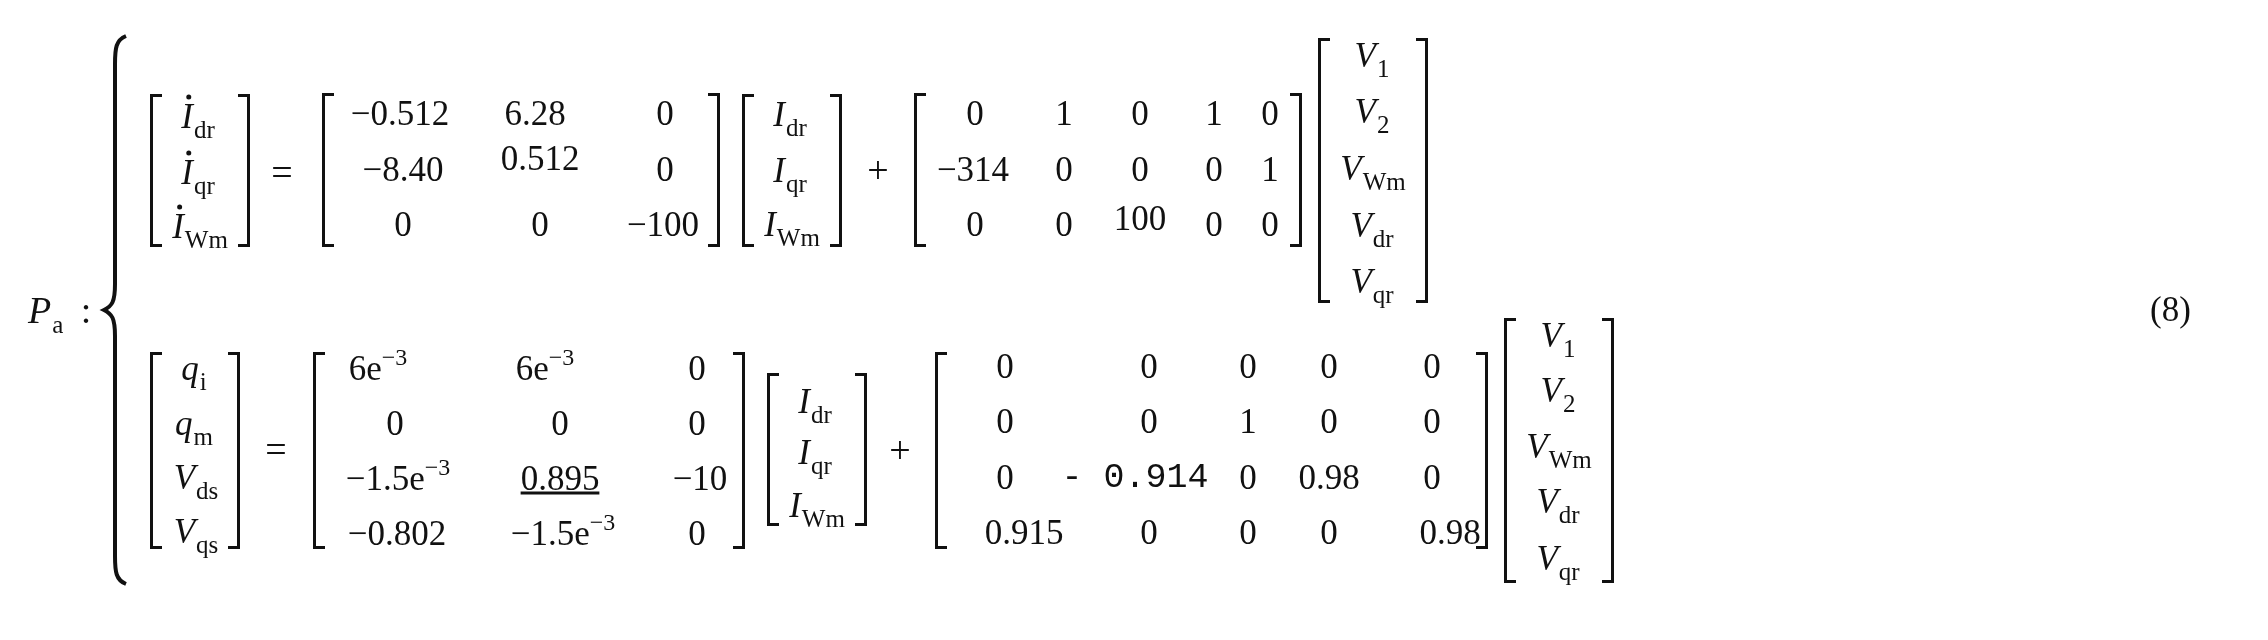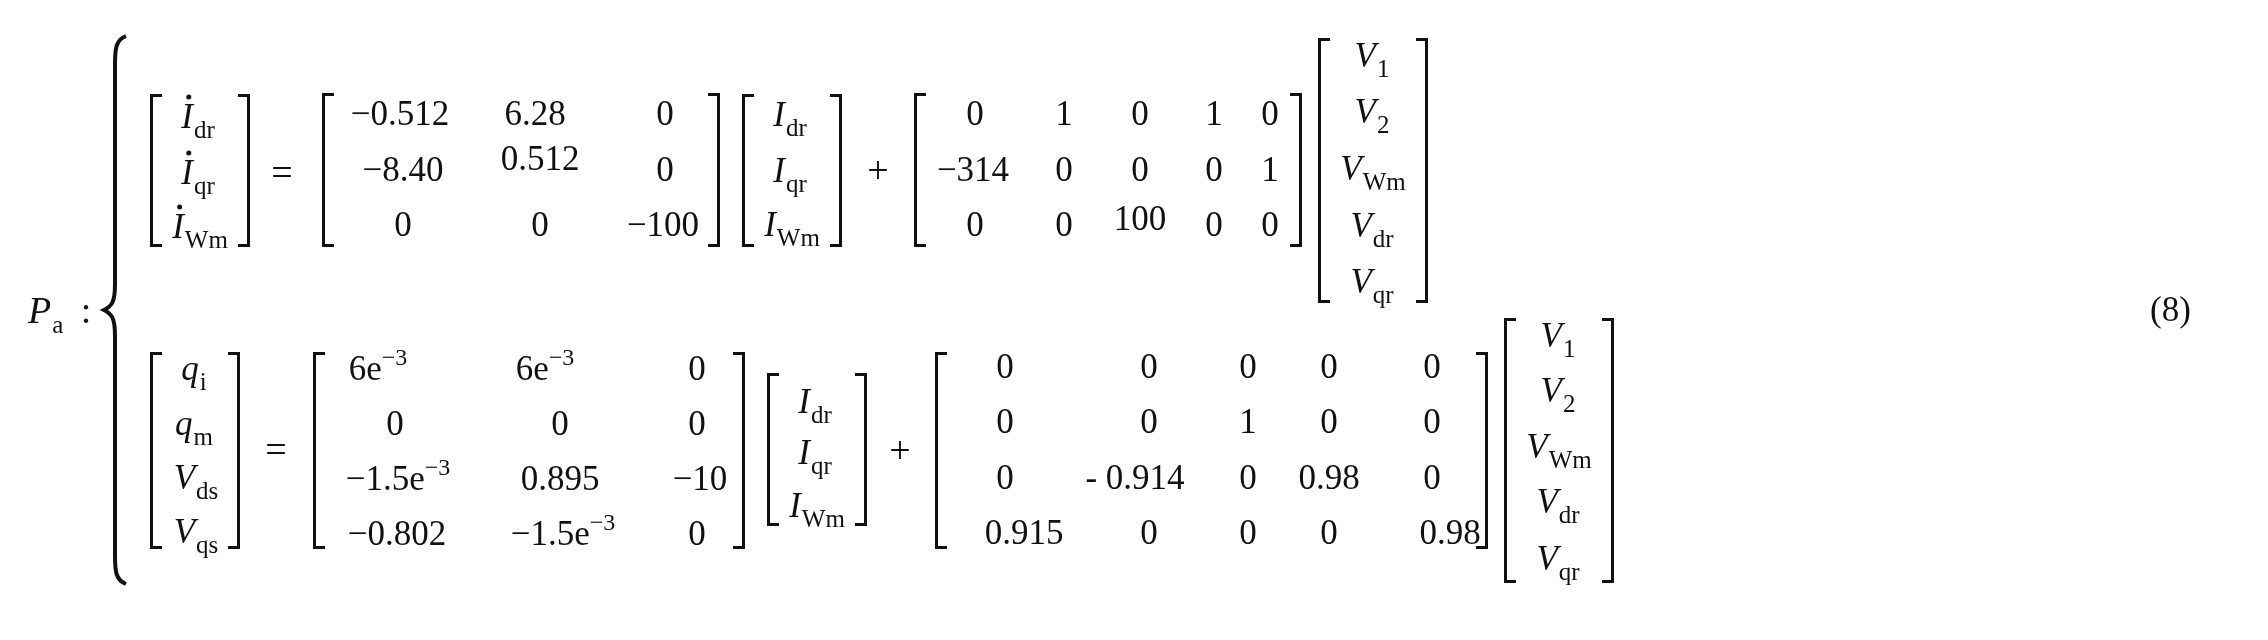--- a/index.html
+++ b/index.html
@@ -119,21 +119,21 @@
     <div class="bl"></div>
       <div class="br"></div>
   </div>
   <div class="cell" style="left:378px; top:370px;"><span>6e</span><span class="sup">−3</span></div>
   <div class="cell" style="left:545px; top:370px;"><span>6e</span><span class="sup">−3</span></div>
   <div class="cell" style="left:697px; top:370px;"><span>0</span><span class="sup"></span></div>
   <div class="cell" style="left:395px; top:425px;"><span>0</span><span class="sup"></span></div>
   <div class="cell" style="left:560px; top:425px;"><span>0</span><span class="sup"></span></div>
   <div class="cell" style="left:697px; top:425px;"><span>0</span><span class="sup"></span></div>
   <div class="cell" style="left:398px; top:480px;"><span>−1.5e</span><span class="sup">−3</span></div>
-  <div class="cell" style="left:560px; top:480px;"><span>0.895</span><span class="sup"></span></div>
+  <div class="cell" style="left:560px; top:480px;text-decoration:underline;"><span>0.895</span><span class="sup"></span></div>
   <div class="cell" style="left:700px; top:480px;"><span>−10</span><span class="sup"></span></div>
   <div class="cell" style="left:397px; top:535px;"><span>−0.802</span><span class="sup"></span></div>
   <div class="cell" style="left:563px; top:535px;"><span>−1.5e</span><span class="sup">−3</span></div>
   <div class="cell" style="left:697px; top:535px;"><span>0</span><span class="sup"></span></div>
 
   <div class="mat" style="left:767px; top:373px; width:100px; height:153px;">
     <div class="bl"></div>
       <div class="br"></div>
   </div>
   <div class="cell var" style="left:815px; top:403px;"><i>I</i><span class="sub">dr</span></div>
@@ -150,21 +150,21 @@
   <div class="cell" style="left:1149px; top:367px;">0</div>
   <div class="cell" style="left:1248px; top:367px;">0</div>
   <div class="cell" style="left:1329px; top:367px;">0</div>
   <div class="cell" style="left:1432px; top:367px;">0</div>
   <div class="cell" style="left:1005px; top:422px;">0</div>
   <div class="cell" style="left:1149px; top:422px;">0</div>
   <div class="cell" style="left:1248px; top:422px;">1</div>
   <div class="cell" style="left:1329px; top:422px;">0</div>
   <div class="cell" style="left:1432px; top:422px;">0</div>
   <div class="cell" style="left:1005px; top:478px;">0</div>
-  <div class="cell" style="left:1135px; top:478px;">- 0.914</div>
+  <div class="cell" style="left:1135px; top:478px;font-family:Liberation Mono, monospace;">- 0.914</div>
   <div class="cell" style="left:1248px; top:478px;">0</div>
   <div class="cell" style="left:1329px; top:478px;">0.98</div>
   <div class="cell" style="left:1432px; top:478px;">0</div>
   <div class="cell" style="left:1024px; top:533px;">0.915</div>
   <div class="cell" style="left:1149px; top:533px;">0</div>
   <div class="cell" style="left:1248px; top:533px;">0</div>
   <div class="cell" style="left:1329px; top:533px;">0</div>
   <div class="cell" style="left:1450px; top:533px;">0.98</div>
 
   <div class="mat" style="left:1504px; top:318px; width:110px; height:265px;">

